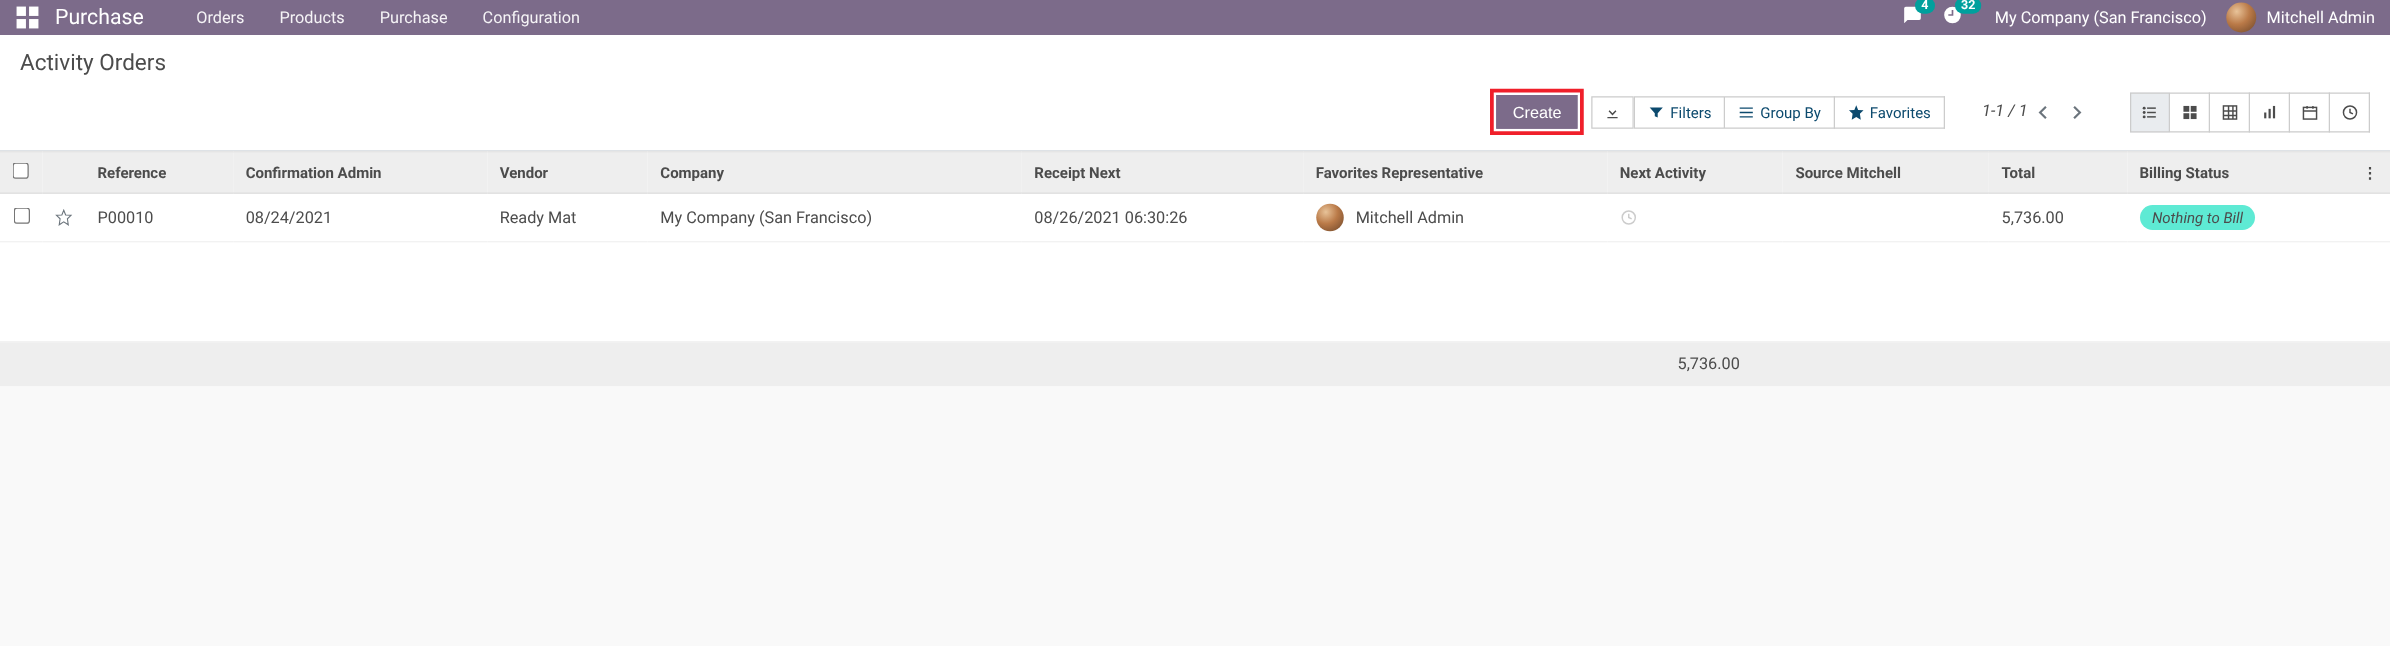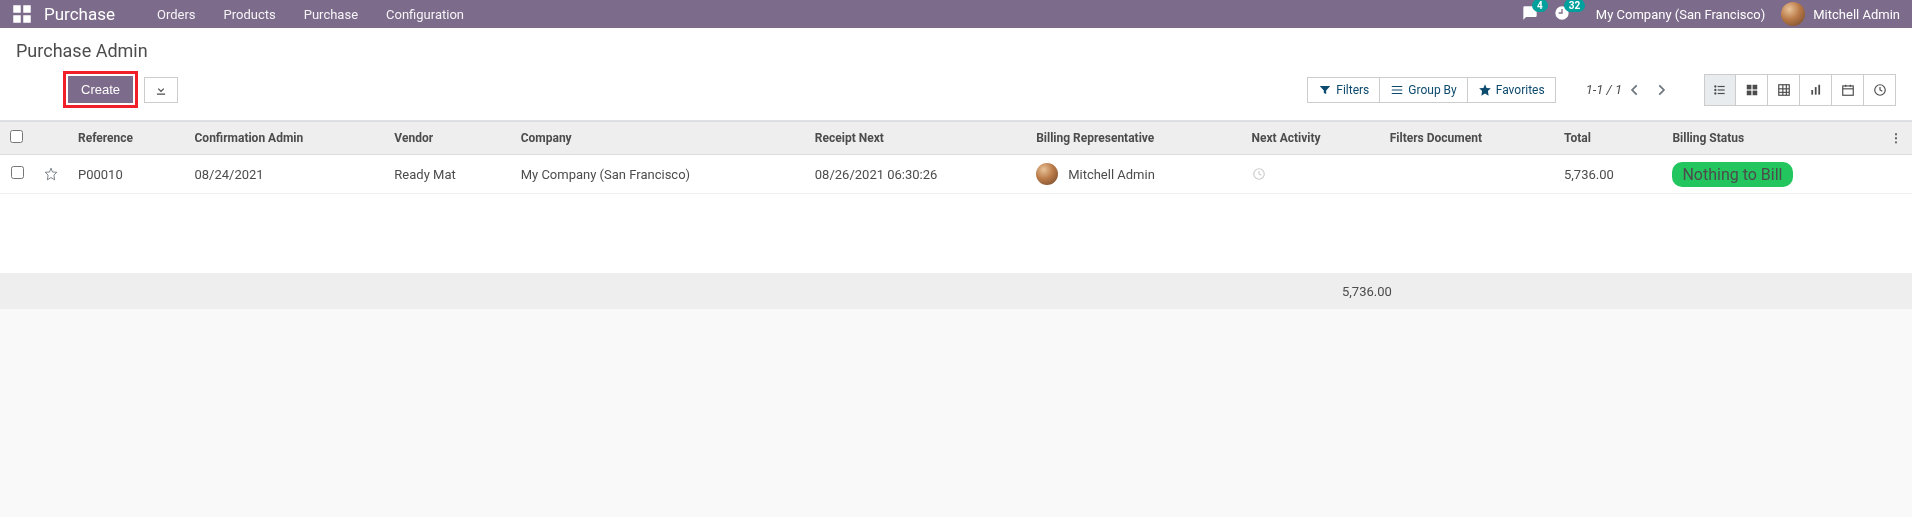--- a/index.html
+++ b/index.html
@@ -43,21 +43,21 @@
   .breadcrumb-title { font-size: 18px; color: #4c4c4c; margin-top: 4px; }
 
   .search-wrap {
     width: 770px; height: 32px;
     border: 1px solid #ccc; display: flex; align-items: center;
     background: #fff;
   }
   .search-input { flex: 1; border: none; outline: none; padding: 0 8px; font-size: 13px; height: 28px; }
   .search-icon { width: 30px; text-align: center; color: #666; cursor: pointer; }
 
-  .cp-bottom { display: flex; justify-content: space-between; align-items: center; margin-top: 10px; padding-left: 47px; }
+  .cp-bottom { display: flex; justify-content: flex-end; align-items: center; margin-top: 10px; padding-left: 47px; }
   .left-buttons { display: flex; align-items: center; }
   .highlight-box { border: 3px solid #f01f2a; padding: 2px; margin-right: 6px; }
   .btn-create {
     background: #7c6b8a; color: #fff;
     border: 1px solid #7c6b8a; padding: 5px 12px;
     font-size: 13px; cursor: pointer;
   }
   .btn-import {
     background: #fff; border: 1px solid #ccc;
     padding: 5px 9px; cursor: pointer; color: #4c4c4c;
@@ -112,22 +112,22 @@
   .opt-cell { width: 14px; text-align: center; cursor: pointer; }
   .bold { font-weight: 400; }
   .rep-cell { display: flex; align-items: center; gap: 10px; }
   .rep-avatar {
     width: 22px; height: 22px; border-radius: 50%;
     background: radial-gradient(circle at 35% 30%, #e8c399 0%, #ba7a48 45%, #6b4428 100%);
   }
   .clock-icon { color: #ccc; }
 
   .pill {
-    background: #22c55e; color: #4c4c4c;
-    padding: 3px 10px; border-radius: 10px; font-size: 16px;
+    background: #5eead4; color: #4c4c4c;
+    padding: 3px 10px; border-radius: 10px; font-size: 12px; font-style: italic;
   }
 
   .spacer-block { height: 80px; background: #fff; border-bottom: 1px solid #eee; }
 
   table.total {
     width: 100%; border-collapse: collapse; background: #eee;
     font-size: 13px;
   }
   table.total td { padding: 10px; }
 
@@ -168,21 +168,21 @@
       <div class="badge">32</div>
     </div>
     <div class="company-name">My Company (San Francisco)</div>
     <div class="avatar-circle"></div>
     <div class="username">Mitchell Admin</div>
   </div>
 </div>
 
 <div class="control-panel">
   <div class="cp-top">
-    <div class="breadcrumb-title">Purchase Admin</div>
+    <div class="breadcrumb-title">Activity Orders</div>
   </div>
 
   <div class="cp-bottom">
     <div class="left-buttons">
       <div class="highlight-box">
         <button class="btn-create">Create</button>
       </div>
       <button class="btn-import">
         <svg class="icon-svg" viewBox="0 0 24 24" fill="currentColor">
             <path d="M12 3v10l-4-4-1.4 1.4L12 16l5.4-5.6L16 9l-4 4V3zM5 18h14v2H5z"></path>
@@ -283,23 +283,23 @@
 <table class="list">
   <thead>
     <tr>
       <th class="checkbox-cell"><input type="checkbox" style=""></th>
       <th class="star-cell"></th>
       <th>Reference</th>
       <th>Confirmation Admin</th>
       <th>Vendor</th>
       <th>Company</th>
       <th>Receipt Next</th>
-      <th>Billing Representative</th>
+      <th>Favorites Representative</th>
       <th>Next Activity</th>
-      <th>Filters Document</th>
+      <th>Source Mitchell</th>
       <th class="num">Total</th>
       <th>Billing Status</th>
       <th class="opt-cell">⋮</th>
     </tr>
   </thead>
   <tbody>
     <tr>
       <td class="checkbox-cell"><input type="checkbox" style=""></td>
       <td class="star-cell">
         <svg class="icon-svg" viewBox="0 0 24 24" fill="none" stroke="currentColor" stroke-width="1.5">

